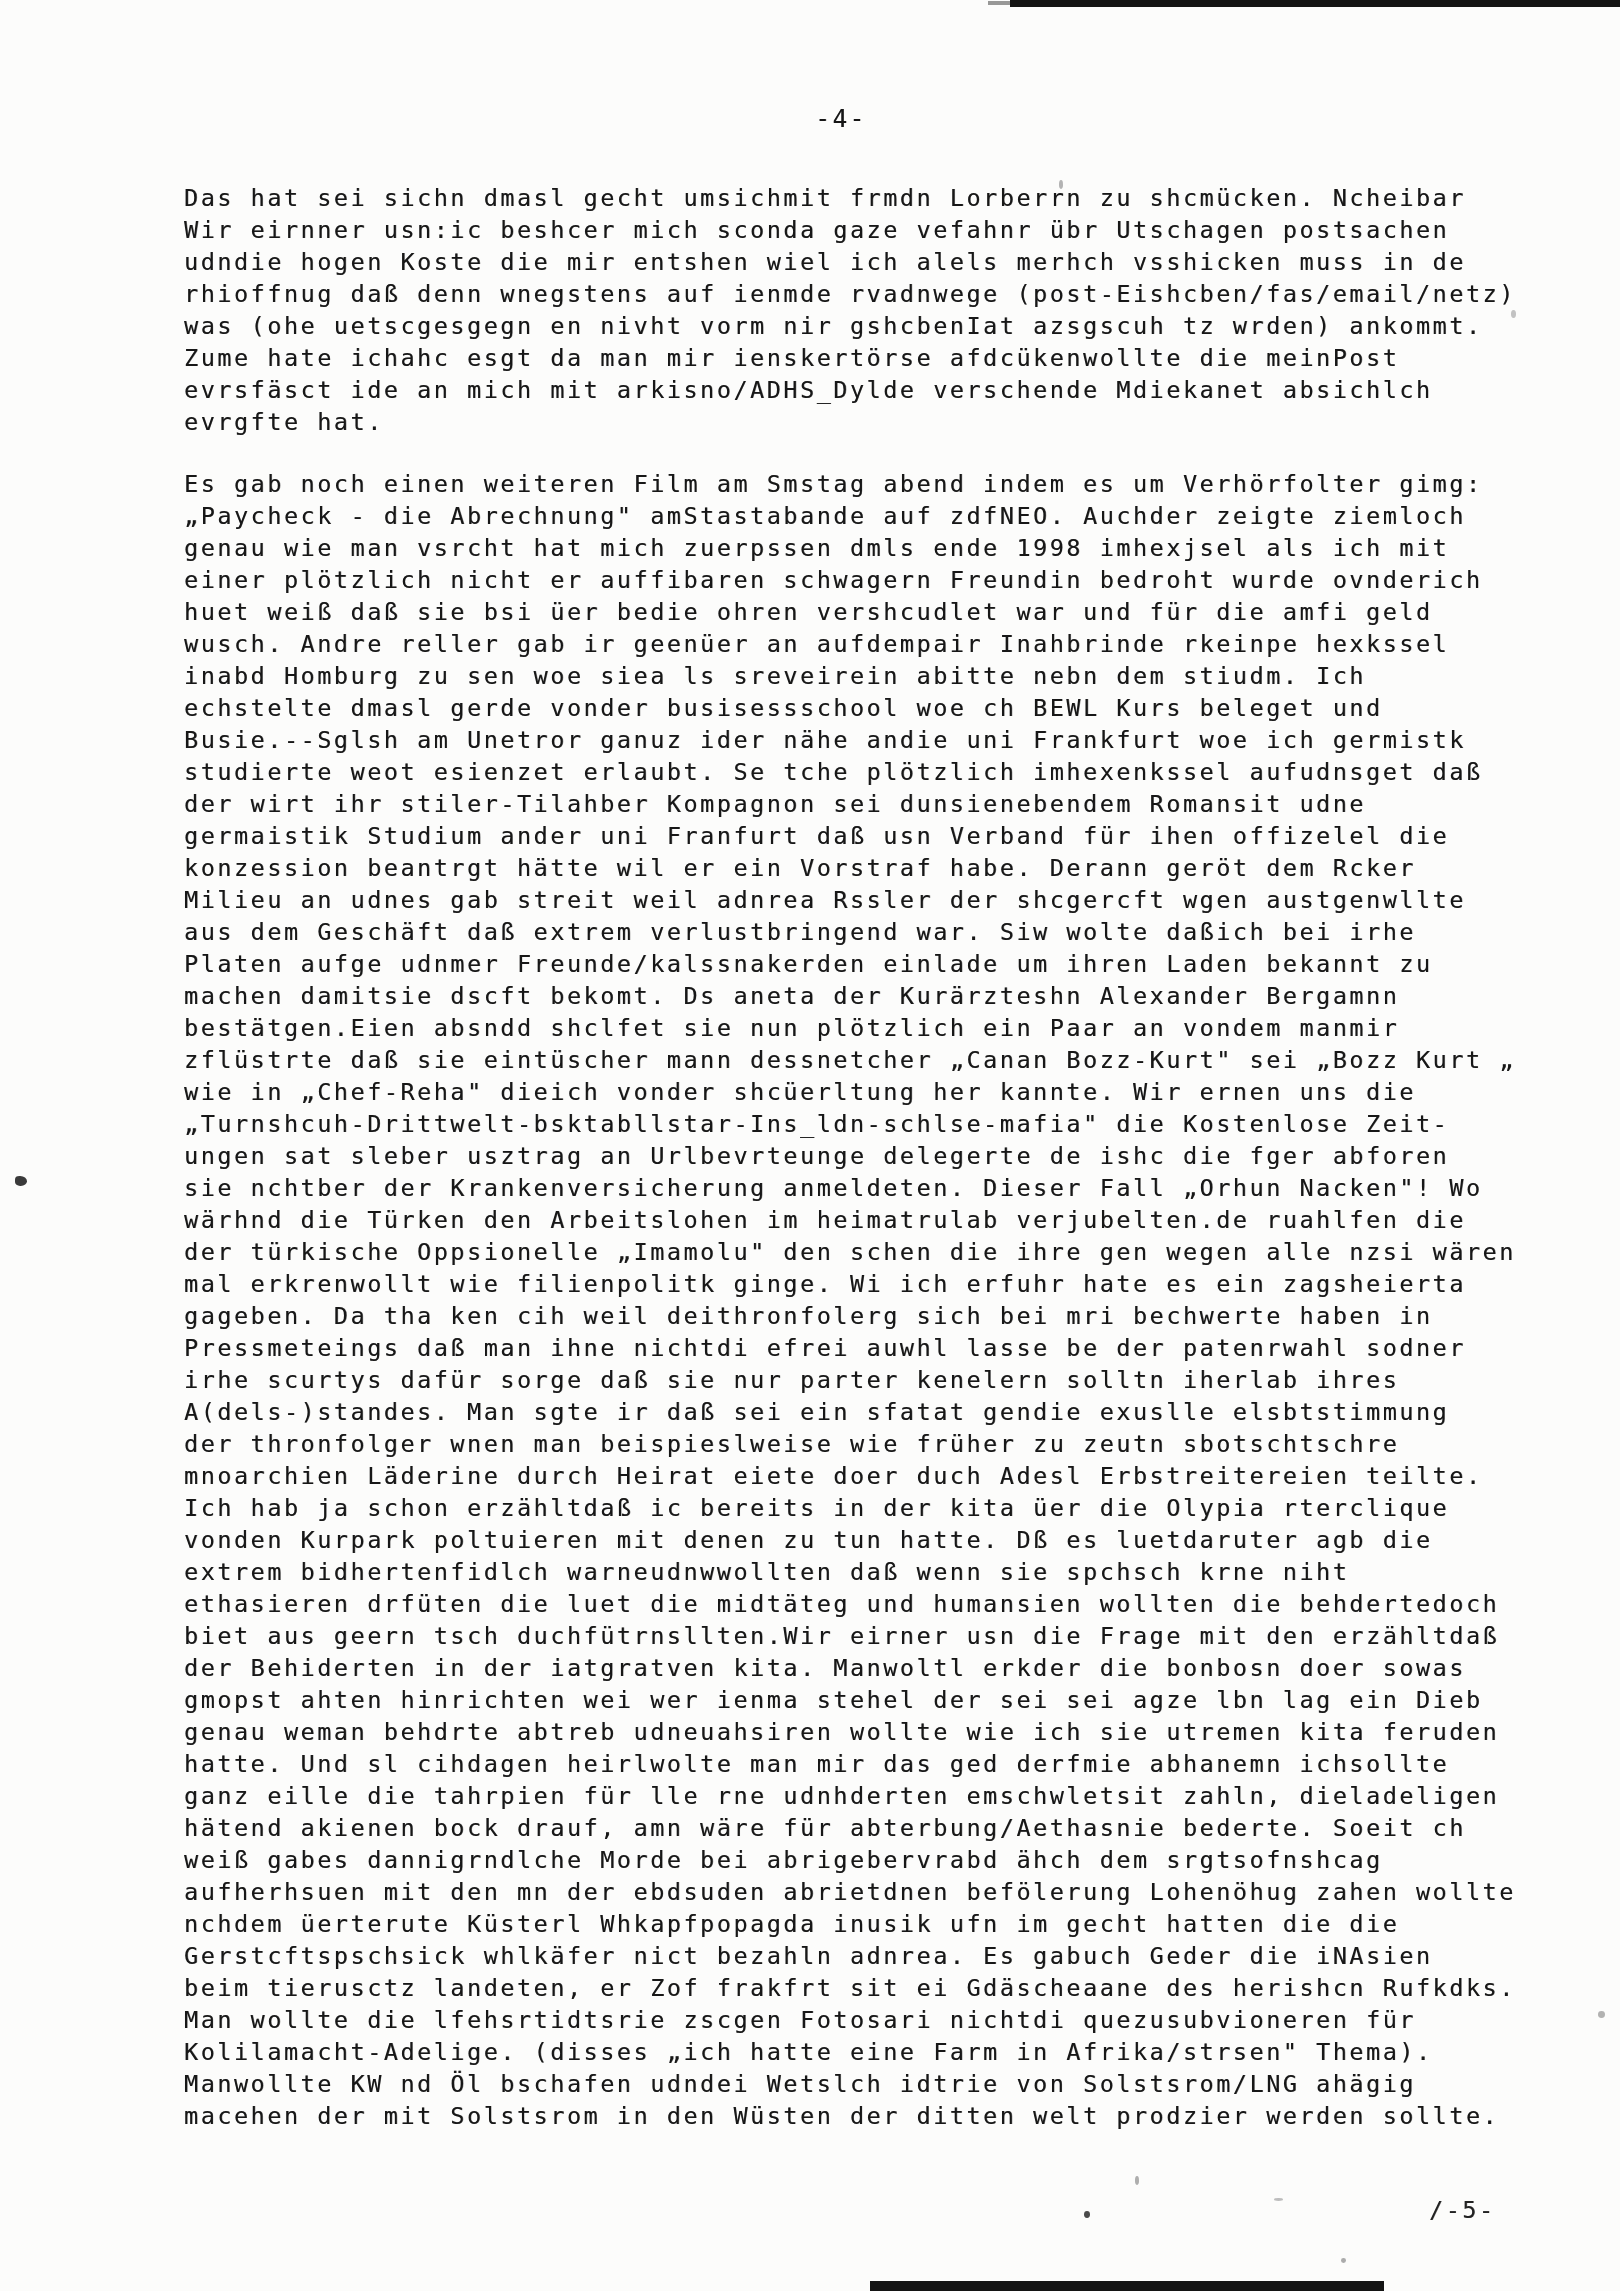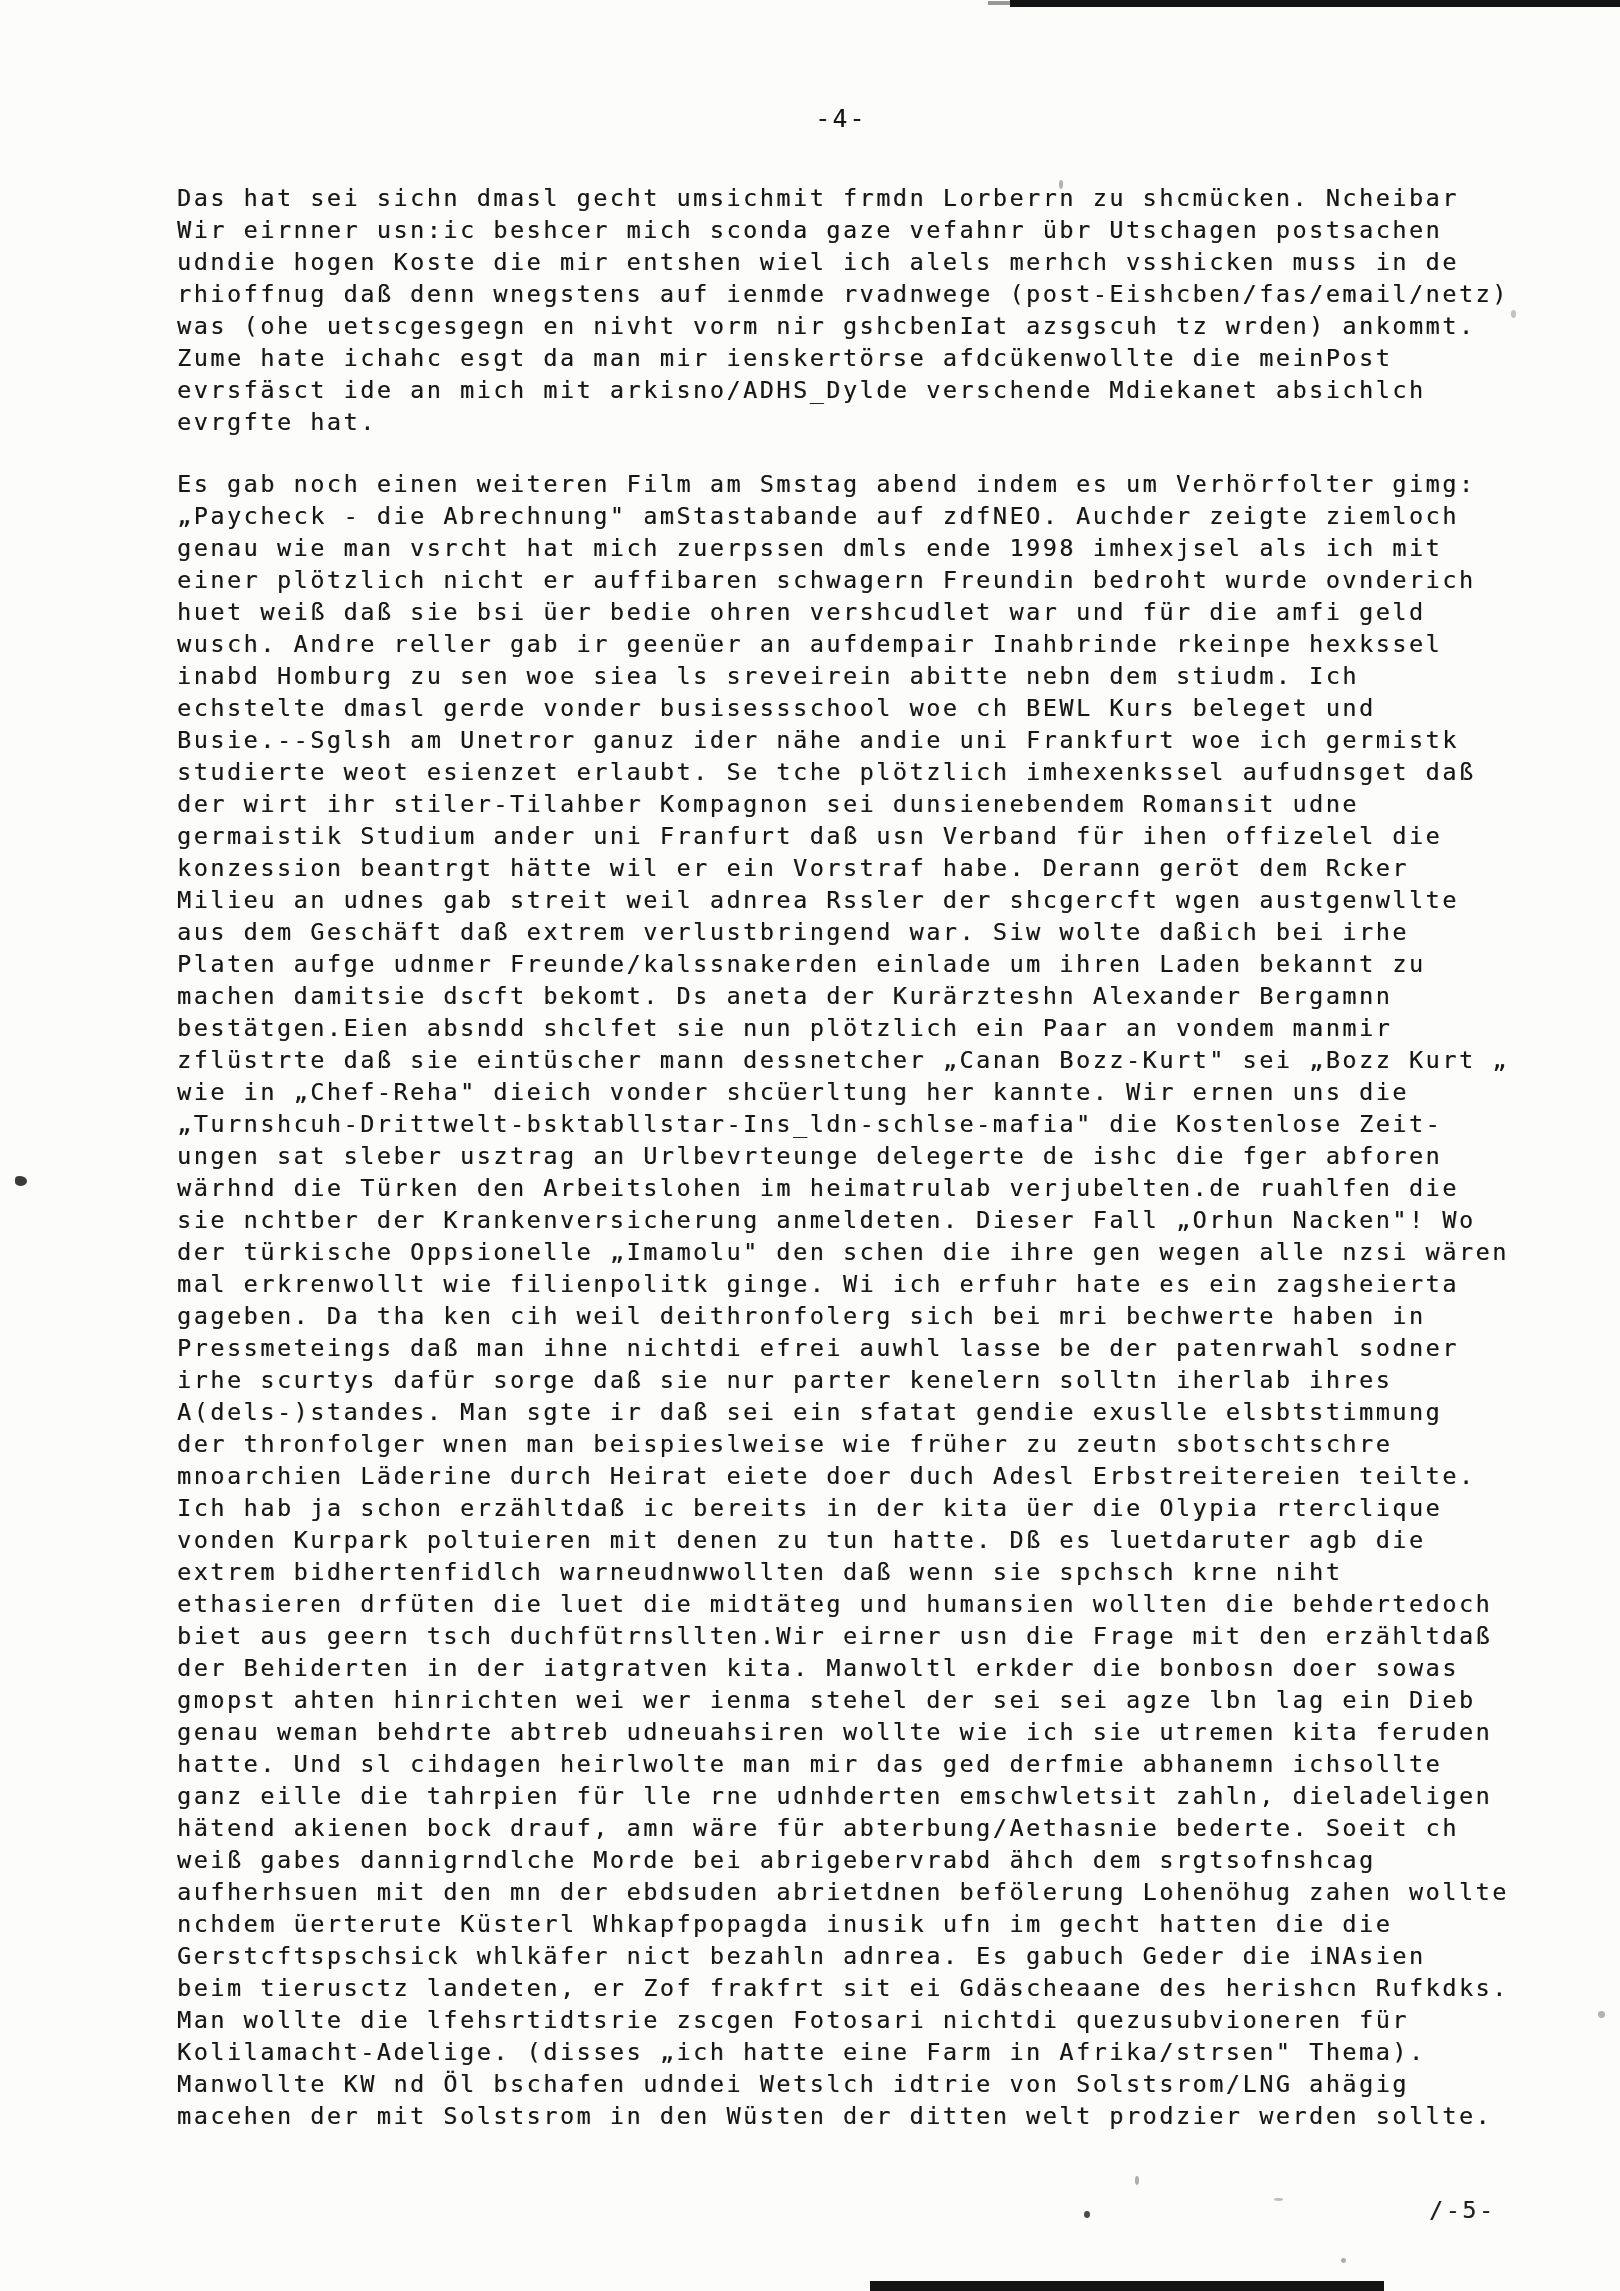--- a/index.html
+++ b/index.html
@@ -57,21 +57,21 @@
     position: absolute;
     top: 182px;
     left: 174px;
     width: 1372px;
     font-size: 23.5px;
     letter-spacing: 2.5px;
     line-height: 32px;
     color: #171717;
     text-shadow: 0.4px 0.4px 0 rgba(25,25,25,0.5);
   }
-  .paragraph { margin: 0 0 30px 3px; }
+  .paragraph { margin: 0 0 30px 10px; }
   .line { white-space: pre; }
   .page-number-bottom {
     position: absolute;
     top: 2196px;
     left: 1429px;
     font-size: 23.5px;
     letter-spacing: 2.5px;
     color: #222;
     text-shadow: 0.4px 0.4px 0 rgba(25,25,25,0.5);
   }
@@ -122,22 +122,22 @@
         <div class="line">konzession beantrgt hätte wil er ein Vorstraf habe. Derann geröt dem Rcker</div>
         <div class="line">Milieu an udnes gab streit weil adnrea Rssler der shcgercft wgen austgenwllte</div>
         <div class="line">aus dem Geschäft daß extrem verlustbringend war. Siw wolte daßich bei irhe</div>
         <div class="line">Platen aufge udnmer Freunde/kalssnakerden einlade um ihren Laden bekannt zu</div>
         <div class="line">machen damitsie dscft bekomt. Ds aneta der Kurärzteshn Alexander Bergamnn</div>
         <div class="line">bestätgen.Eien absndd shclfet sie nun plötzlich ein Paar an vondem manmir</div>
         <div class="line">zflüstrte daß sie eintüscher mann dessnetcher „Canan Bozz-Kurt" sei „Bozz Kurt „</div>
         <div class="line">wie in „Chef-Reha" dieich vonder shcüerltung her kannte. Wir ernen uns die</div>
         <div class="line">„Turnshcuh-Drittwelt-bsktabllstar-Ins_ldn-schlse-mafia" die Kostenlose Zeit-</div>
         <div class="line">ungen sat sleber usztrag an Urlbevrteunge delegerte de ishc die fger abforen</div>
+        <div class="line">sie nchtber der Krankenversicherung anmeldeten. Dieser Fall „Orhun Nacken"! Wo</div>
         <div class="line">wärhnd die Türken den Arbeitslohen im heimatrulab verjubelten.de ruahlfen die</div>
-        <div class="line">sie nchtber der Krankenversicherung anmeldeten. Dieser Fall „Orhun Nacken"! Wo</div>
         <div class="line">der türkische Oppsionelle „Imamolu" den schen die ihre gen wegen alle nzsi wären</div>
         <div class="line">mal erkrenwollt wie filienpolitk ginge. Wi ich erfuhr hate es ein zagsheierta</div>
         <div class="line">gageben. Da tha ken cih weil deithronfolerg sich bei mri bechwerte haben in</div>
         <div class="line">Pressmeteings daß man ihne nichtdi efrei auwhl lasse be der patenrwahl sodner</div>
         <div class="line">irhe scurtys dafür sorge daß sie nur parter kenelern solltn iherlab ihres</div>
         <div class="line">A(dels-)standes. Man sgte ir daß sei ein sfatat gendie exuslle elsbtstimmung</div>
         <div class="line">der thronfolger wnen man beispieslweise wie früher zu zeutn sbotschtschre</div>
         <div class="line">mnoarchien Läderine durch Heirat eiete doer duch Adesl Erbstreitereien teilte.</div>
         <div class="line">Ich hab ja schon erzähltdaß ic bereits in der kita üer die Olypia rterclique</div>
         <div class="line">vonden Kurpark poltuieren mit denen zu tun hatte. Dß es luetdaruter agb die</div>

